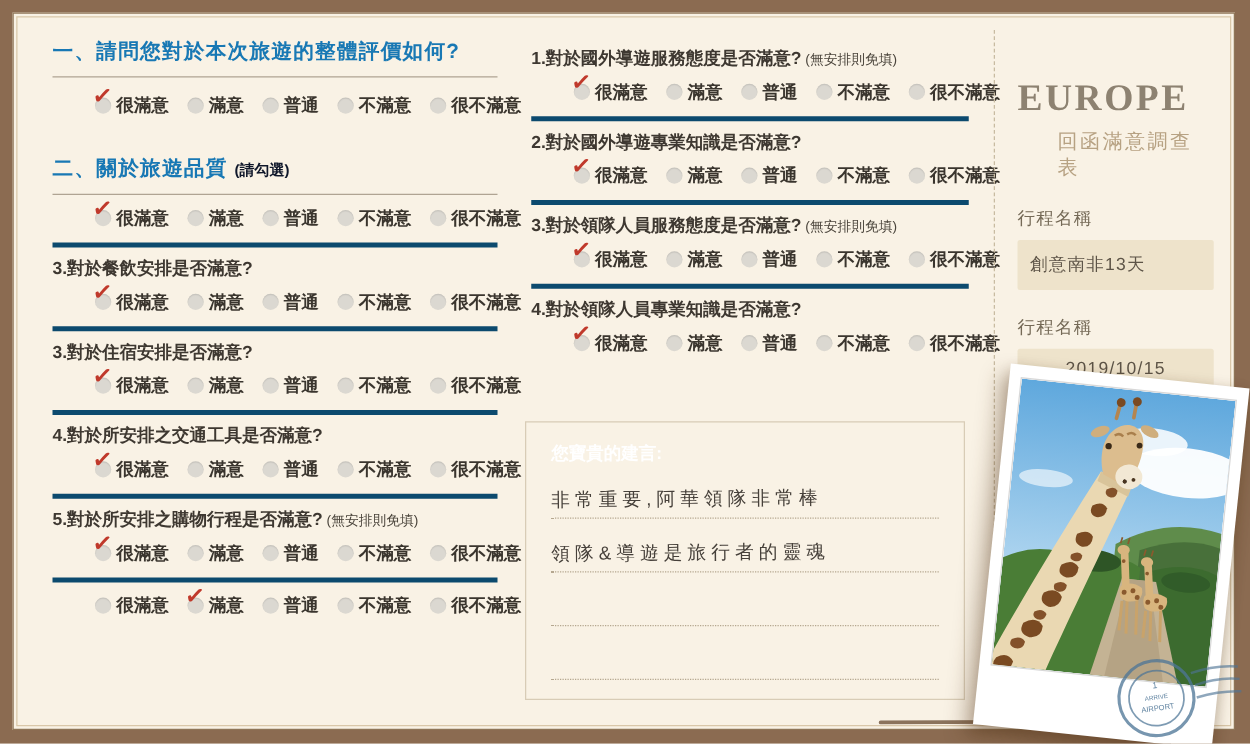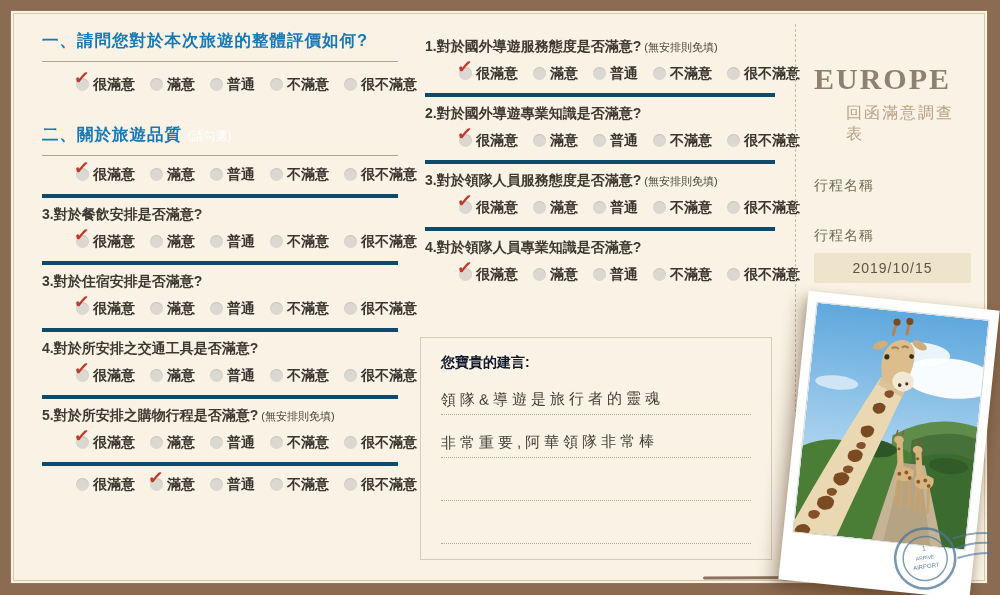--- a/index.html
+++ b/index.html
@@ -21,21 +21,21 @@
   
   .col { position:absolute; top:30px; }
   .col-left  { left:42px;  width:356px; }
   .col-mid   { left:425px; width:350px; }
 
   .sec { margin-bottom:20px; }
   .sec-title {
     font-size:16.5px; font-weight:bold; color:#1878b4; letter-spacing:1px;
     padding-bottom:9px; border-bottom:1px solid #b0a493;
   }
-  .sec-title .title-note { font-size:12px; color:#ffffff; font-weight:normal; letter-spacing:0; }
+  .sec-title .title-note { font-size:12px; color:#0f172a; font-weight:bold; letter-spacing:0; }
 
   .qblock { padding:8px 0 9px; border-bottom:4px solid #0c4a6e; }
   .qblock:last-child { border-bottom:none; }
   .qblock.no-text { border-bottom:none; padding-top:12px; }
   .qtext { font-size:14px; font-weight:600; color:#3e3831; margin-bottom:7px; }
   .qnote { font-size:11px; font-weight:normal; color:#4a443b; }
 
   .opts { display:flex; align-items:center; padding-left:34px; height:21px; }
   .opt { display:flex; align-items:center; margin-right:15px; cursor:pointer; }
   .opt:last-child { margin-right:0; }
@@ -48,41 +48,41 @@
     position:absolute; left:-2px; top:-10px; color:#c0392b;
     font-size:19px; font-weight:bold; transform:rotate(6deg); line-height:1;
   }
   .olabel { font-size:14px; font-weight:600; color:#3a352e; white-space:nowrap;text-align:center; }
 
   
   .comments-box {
     position:absolute; left:420px; top:337px; width:352px; height:223px;
     border:1px solid #d8ccb6; padding:16px 20px 0 20px;
   }
-  .comments-label { font-size:14px; font-weight:bold; color:#0f172a; }
+  .comments-label { font-size:14px; font-weight:bold; color:#ffffff; }
   .cline { height:43px; border-bottom:1px dotted #b5a78f; display:flex; align-items:flex-end; overflow:hidden; }
   .hand {
     font-size:15px; color:#46403a; letter-spacing:4px; padding-bottom:5px;
     transform:rotate(-0.5deg); white-space:nowrap;
   }
 
   
   .dashed-sep {
     position:absolute; left:795px; top:24px; height:548px; width:0;
     border-left:1px dashed #c8bba1;
   }
 
   
   .col-right { position:absolute; left:814px; top:62px; width:157px; }
   .logo {
     font-family:"Liberation Serif", serif; font-weight:bold;
     font-size:30px; color:#8d8271; letter-spacing:2px;
   }
   .subtitle { font-size:16px; color:#b7a283; letter-spacing:2px; margin:7px 0 0 32px; }
-  .field-label { font-size:14px; color:#756a57; margin-top:32px; letter-spacing:1px; }
+  .field-label { font-size:14px; color:#756a57; margin-top:21px; letter-spacing:1px; }
   .field {
     background:#eee3cb; border-radius:2px; margin-top:8px;
     font-size:14px; color:#5d5447; padding:11px 10px; letter-spacing:1px;
   }
   .field.short { padding:7px 10px;text-align:center; }
 
   
   .ink-line {
     position:absolute; left:703px; top:576px; width:187px; height:3px;
     background:#6f523a; opacity:.8; border-radius:3px; transform:rotate(-0.3deg);
@@ -425,36 +425,37 @@
             </div>
           </div>
         </div>
     </div>
   </div>
 
   <div class="comments-box">
     <div class="comments-label">您寶貴的建言:</div>
     <div>
         <div class="cline">
-          <span class="hand">領隊&amp;導遊是旅行者的靈魂</span>
+          <span class="hand">非常重要,阿華領隊非常棒</span>
         </div>
         <div class="cline">
-          <span class="hand">非常重要,阿華領隊非常棒</span>
+          <span class="hand">領隊&amp;導遊是旅行者的靈魂</span>
         </div>
         <div class="cline"></div>
         <div class="cline"></div>
       </div>
   </div>
 
   <div class="dashed-sep"></div>
 
   <div class="col-right">
     <div class="logo">EUROPE</div>
     <div class="subtitle">回函滿意調查表</div>
     <div class="field-label">行程名稱</div>
+    <div class="field">創意南非13天</div>
     <div class="field-label">行程名稱</div>
     <div class="field short">2019/10/15</div>
   </div>
 
   <div class="ink-line"></div>
 
   <div class="polaroid">
     <div class="photo">
       <svg viewBox="0 0 175 232" preserveAspectRatio="none">
         <defs>

